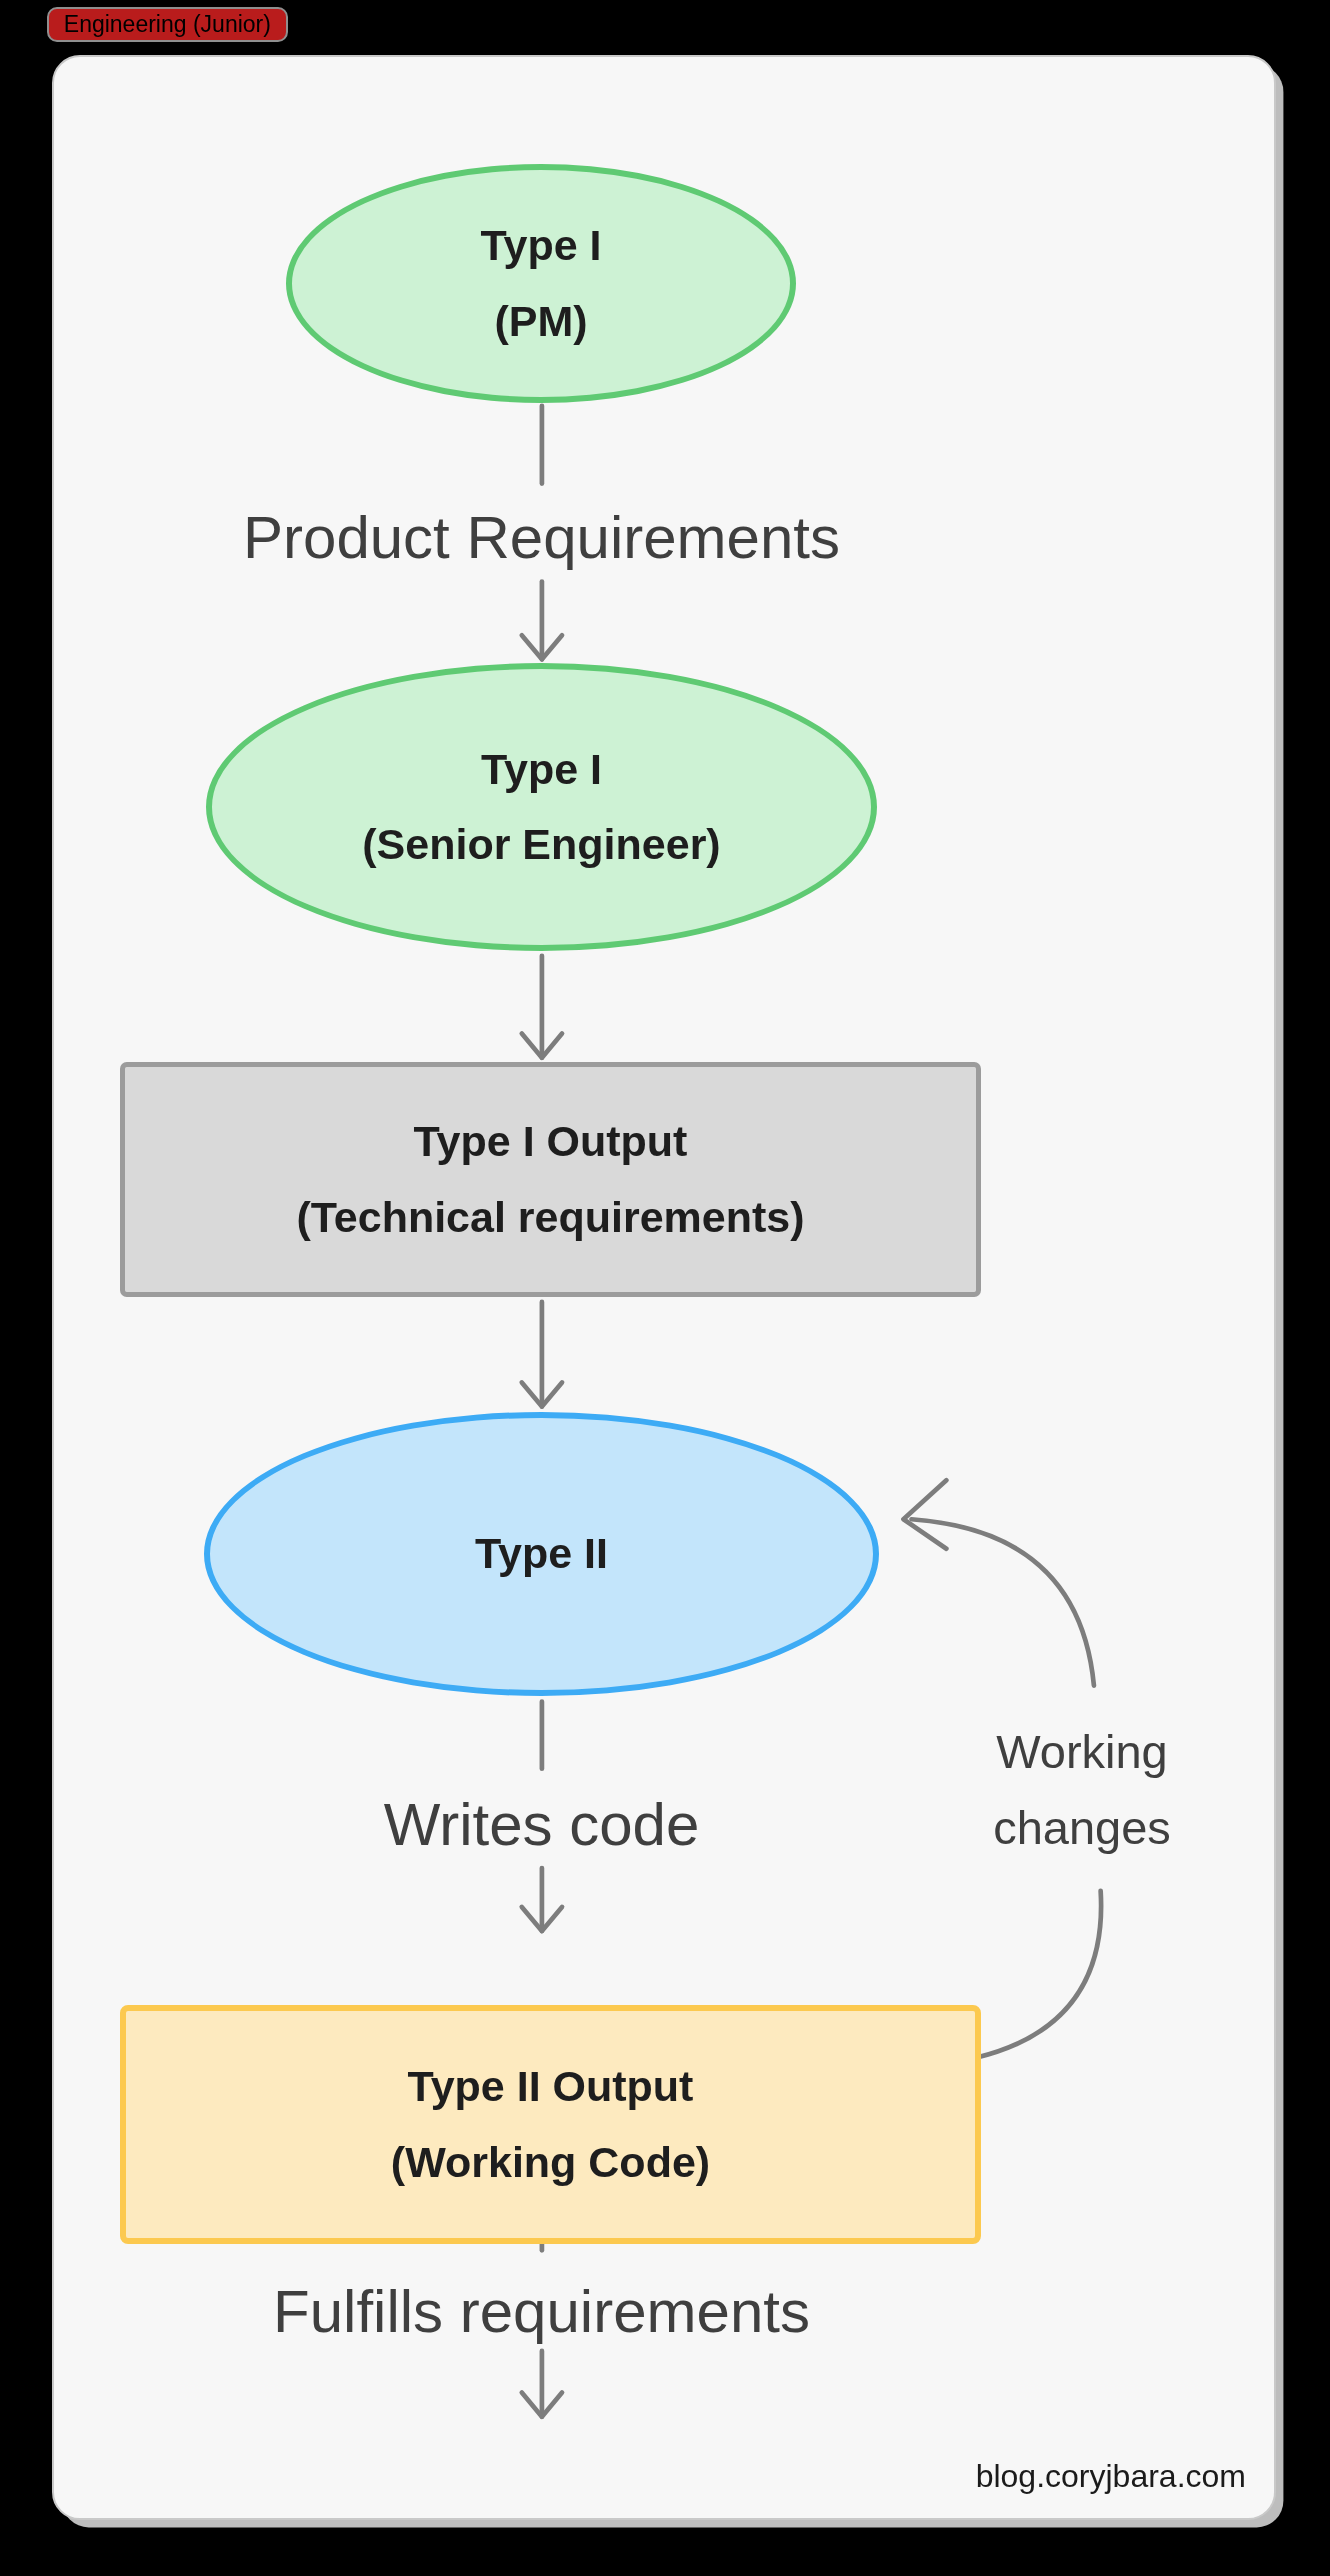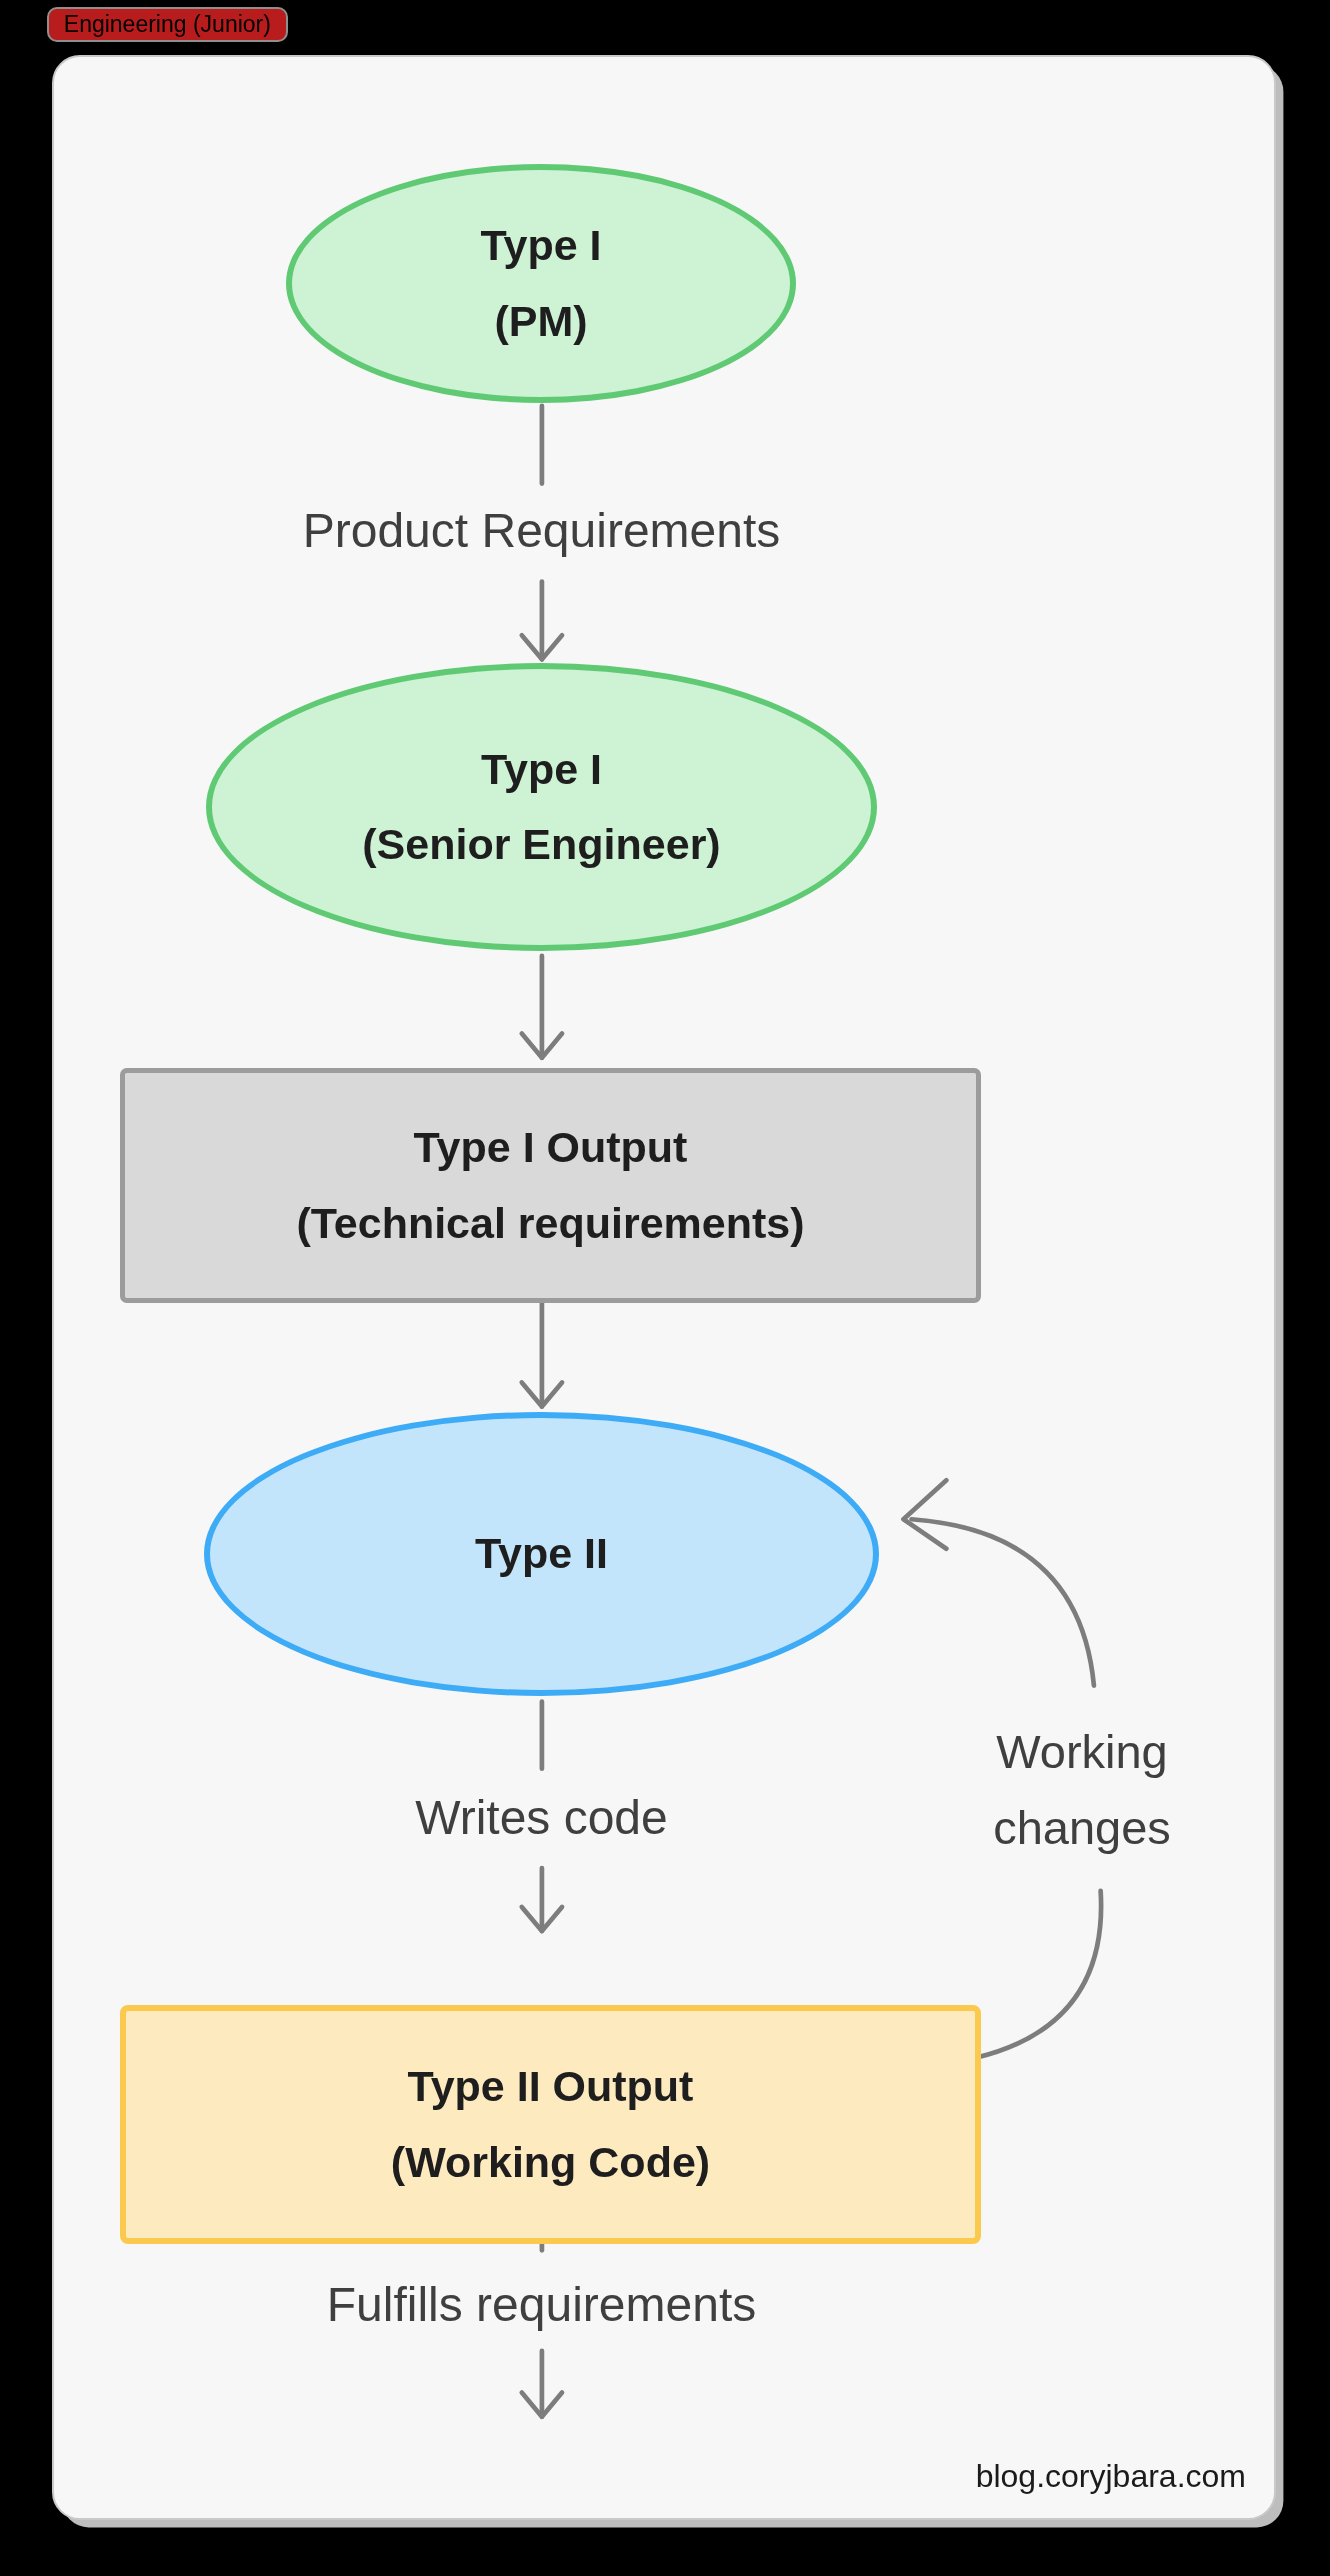--- a/index.html
+++ b/index.html
@@ -53,27 +53,27 @@
     text-align: center;
     box-sizing: border-box;
     font-weight: bold;
     font-size: 43px;
     color: #1e1e1e;
     line-height: 1.1;
   }
   .ellipse { border-radius: 50%; }
   .green  { background: #cdf2d4; border: 6.7px solid #5fca73; }
   .blue   { background: #c3e5fb; border: 6.7px solid #3dabf5; }
-  .grayrb { background: #d9d9d9; border: 5.4px  solid #9c9c9c; border-radius: 6.7px; margin-top: 6px; }
+  .grayrb { background: #d9d9d9; border: 5.4px  solid #9c9c9c; border-radius: 6.7px; }
   .yellow { background: #fdeabf; border: 6.7px solid #fcc94f; border-radius: 8px; }
 
   .edge-label {
     position: absolute;
     text-align: center;
-    font-size: 48px;
+    font-size: 60px;
     color: #3f3f3f;
     line-height: 1.2;
     white-space: nowrap;
   }
   .edge-label.two-line { white-space: normal; line-height: 76px; font-size: 47px; }
 
   .watermark {
     position: absolute;
     right: 28px; bottom: 23px;
     font-size: 32px;

